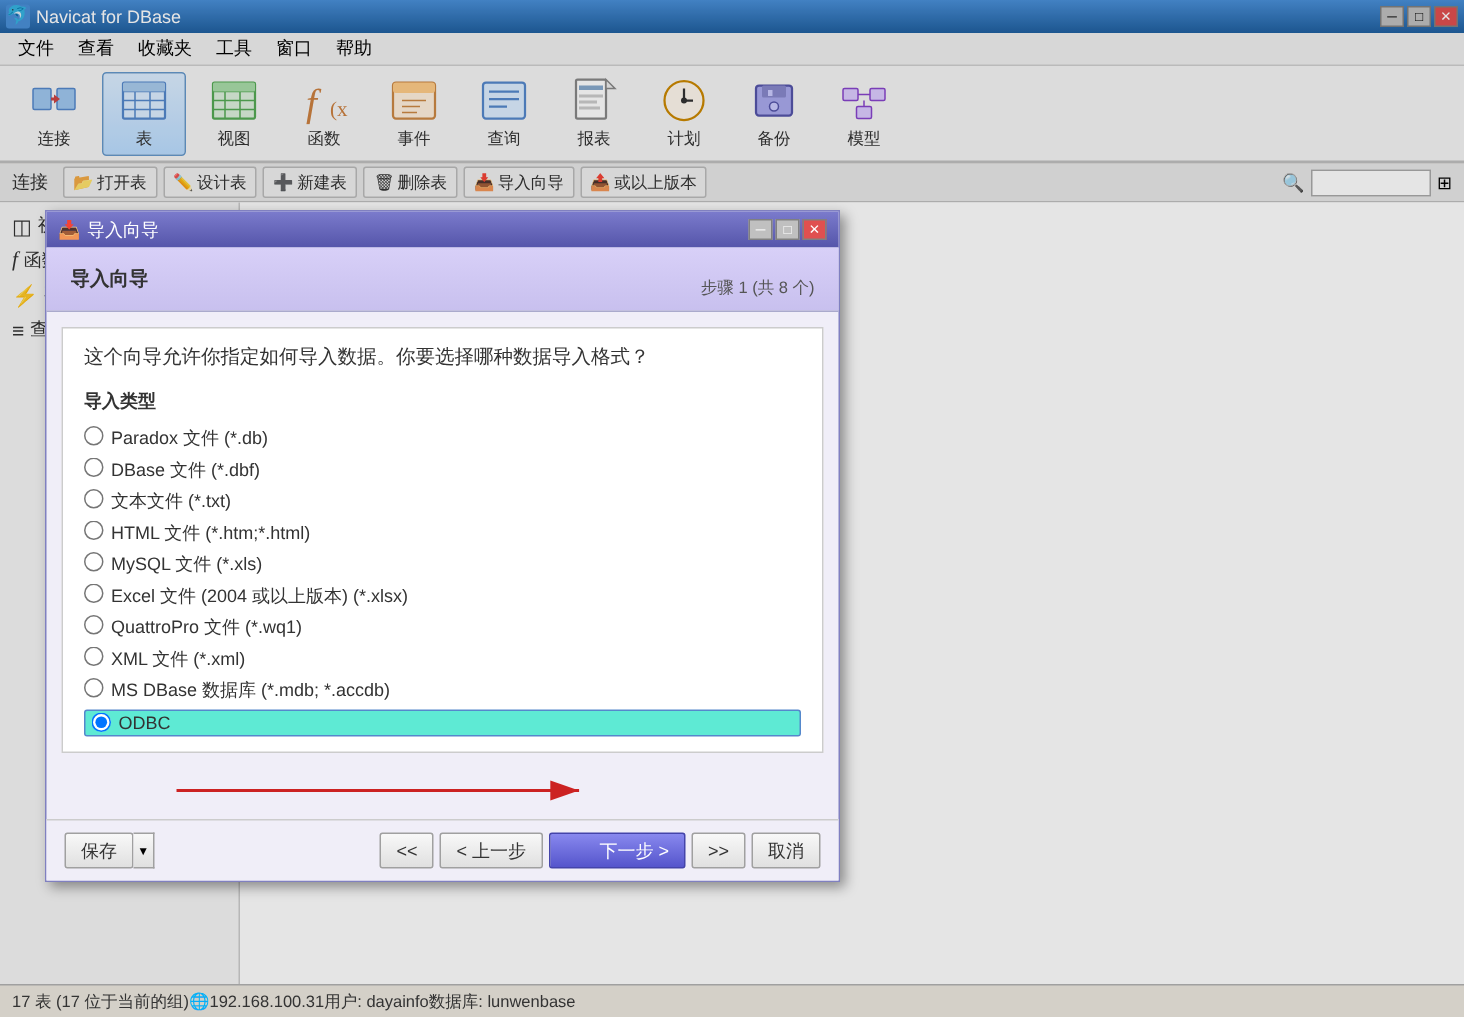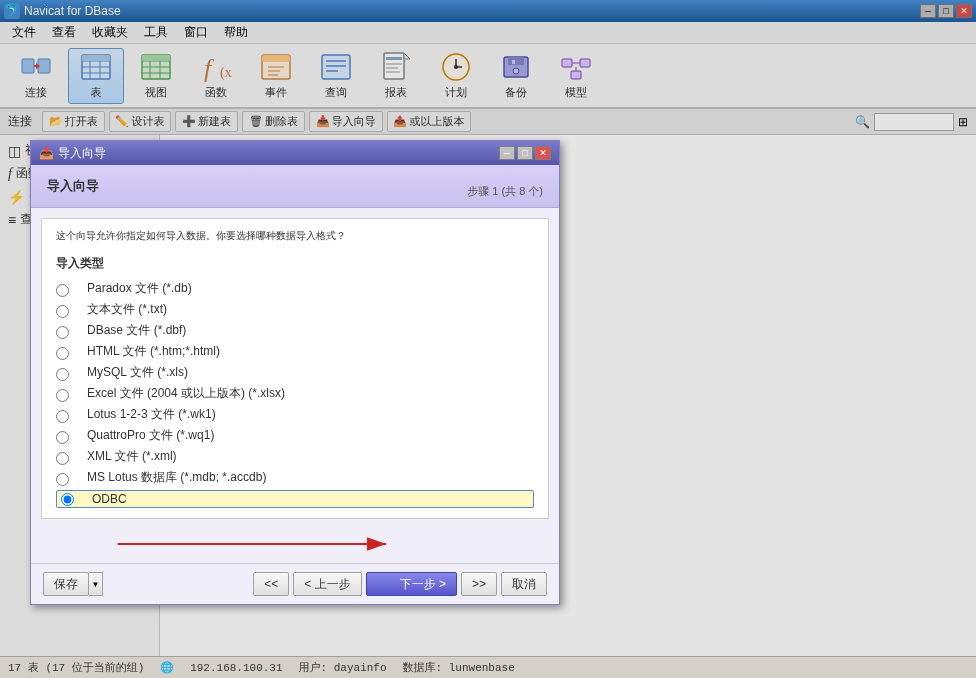--- a/index.html
+++ b/index.html
@@ -189,22 +189,20 @@
       left: 0;
       right: 0;
       height: 22px;
       background: #d4d0c8;
       border-top: 1px solid #a0a0a0;
       display: flex;
       align-items: center;
       padding: 0 8px;
       font-size: 11px;
       color: #333;
-      gap: 16px;
-      font-family: Liberation Mono, monospace;
     }
 
     
     .dialog-overlay {
       position: absolute;
       top: 0; left: 0; right: 0; bottom: 0;
       background: rgba(0,0,0,0.1);
       display: flex;
       align-items: flex-start;
       justify-content: flex-start;
@@ -264,47 +262,47 @@
       margin-top: 11px;
     }
 
     .dialog-body {
       background: #ffffff;
       margin: 10px;
       border: 1px solid #ccc;
       padding: 10px 14px;
     }
     .dialog-desc {
-      font-size: 10px;
+      font-size: 13px;
       color: #333;
       margin-bottom: 12px;
     }
     .import-type-label {
       font-size: 12px;
       font-weight: bold;
       color: #333;
       margin-bottom: 8px;
     }
     .radio-group {
       display: flex;
       flex-direction: column;
       gap: 4px;
     }
     .radio-item {
       display: flex;
-      align-items: flex-end;
-      gap: 18px;
+      align-items: flex-start;
+      gap: 5px;
       font-size: 12px;
       color: #333;
     }
     .radio-item input[type=radio] {
       margin: 0;
     }
     .radio-item.selected {
-      background: #fef9c3;
+      background: #5eead4;
       border: 1px solid #5588cc;
       padding: 1px 4px;
       border-radius: 2px;
     }
 
     
     .arrow-container {
       position: relative;
       height: 30px;
       margin: 4px 10px;
@@ -587,53 +585,49 @@
     <div class="dialog-body">
       <div class="dialog-desc">这个向导允许你指定如何导入数据。你要选择哪种数据导入格式？</div>
       <div class="import-type-label">导入类型</div>
       <div class="radio-group">
         <div class="radio-item">
           <input type="radio" name="import-type" style="">
           <span>Paradox 文件 (*.db)</span>
         </div>
         <div class="radio-item">
           <input type="radio" name="import-type" style="">
+          <span>DBase 文件 (*.dbf)</span>
+        </div>
+        <div class="radio-item">
+          <input type="radio" name="import-type" style="">
           <span>文本文件 (*.txt)</span>
         </div>
         <div class="radio-item">
           <input type="radio" name="import-type" style="">
-          <span>DBase 文件 (*.dbf)</span>
-        </div>
-        <div class="radio-item">
-          <input type="radio" name="import-type" style="">
           <span>HTML 文件 (*.htm;*.html)</span>
         </div>
         <div class="radio-item">
           <input type="radio" name="import-type" style="">
           <span>MySQL 文件 (*.xls)</span>
         </div>
         <div class="radio-item">
           <input type="radio" name="import-type" style="">
           <span>Excel 文件 (2004 或以上版本) (*.xlsx)</span>
         </div>
         <div class="radio-item">
           <input type="radio" name="import-type" style="">
-          <span>Lotus 1-2-3 文件 (*.wk1)</span>
-        </div>
-        <div class="radio-item">
-          <input type="radio" name="import-type" style="">
           <span>QuattroPro 文件 (*.wq1)</span>
         </div>
         <div class="radio-item">
           <input type="radio" name="import-type" style="">
           <span>XML 文件 (*.xml)</span>
         </div>
         <div class="radio-item">
           <input type="radio" name="import-type" style="">
-          <span>MS Lotus 数据库 (*.mdb; *.accdb)</span>
+          <span>MS DBase 数据库 (*.mdb; *.accdb)</span>
         </div>
         <div class="radio-item selected">
           <input type="radio" name="import-type" checked="" style="">
           <span>ODBC</span>
         </div>
       </div>
     </div>
 
     <div class="arrow-container">
       <svg class="svg-arrow" viewBox="0 0 530 30">

